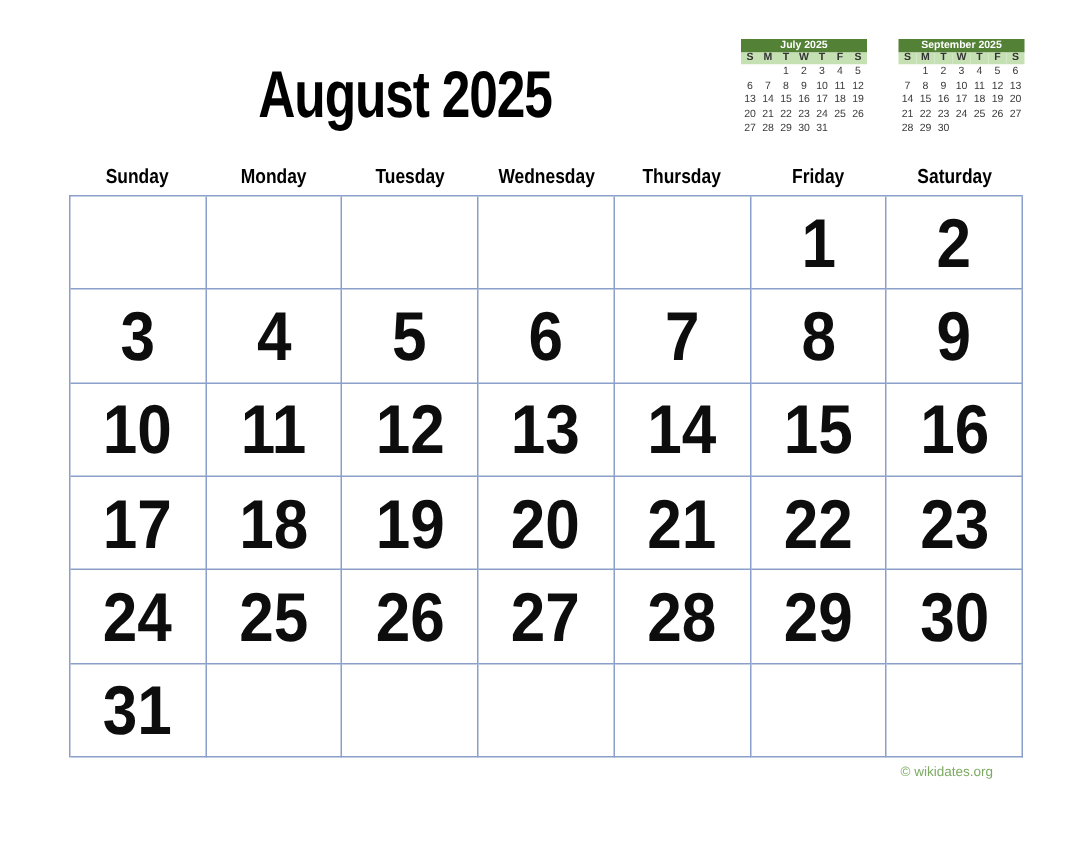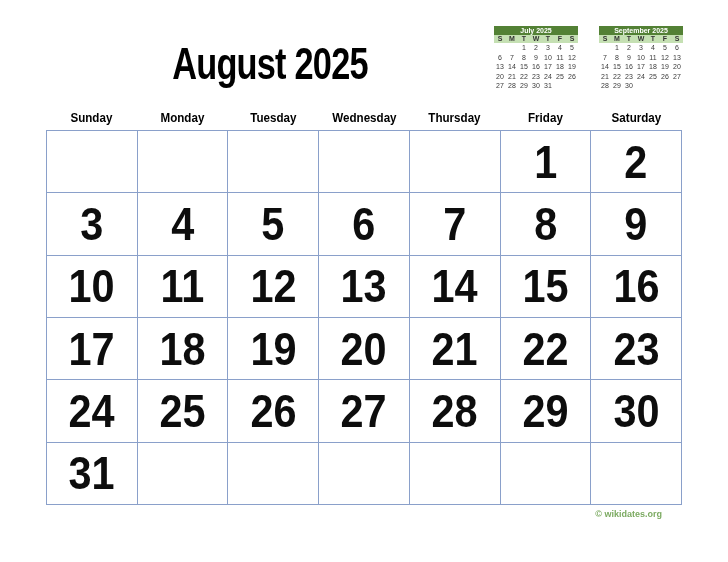--- a/index.html
+++ b/index.html
@@ -62,21 +62,21 @@
   }
   .grid .cell span {
     font-size:46px; font-weight:bold; color:#0d0d0d; line-height:1;
     transform:scaleX(0.9); transform-origin:50% 50%;
   }
 
   
   .watermark {
     position:absolute; top:509px; left:46px; width:616px;
     text-align:right; font-size:9px; color:#7dab63;
-    text-decoration:none; cursor:pointer;font-weight:bold;
+    text-decoration:none; cursor:pointer;
   }
 </style>
 </head>
 <body>
 
 <div class="title">August 2025</div>
 
 <table class="mini mini-july">
   <tbody>
       <tr>

